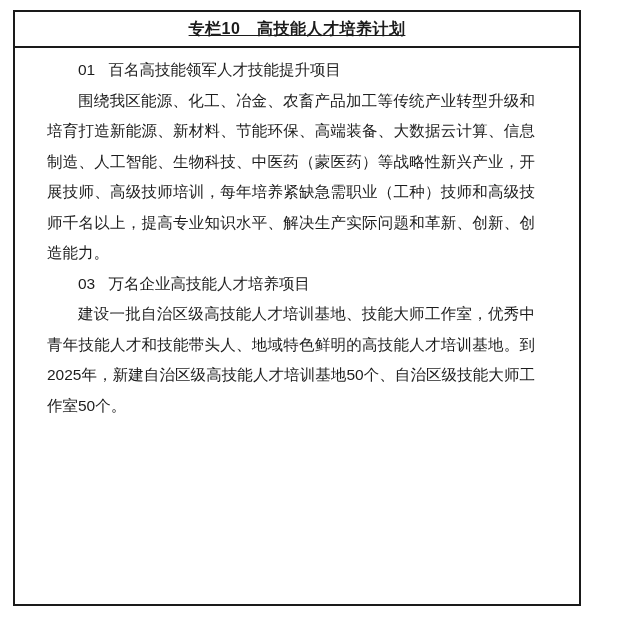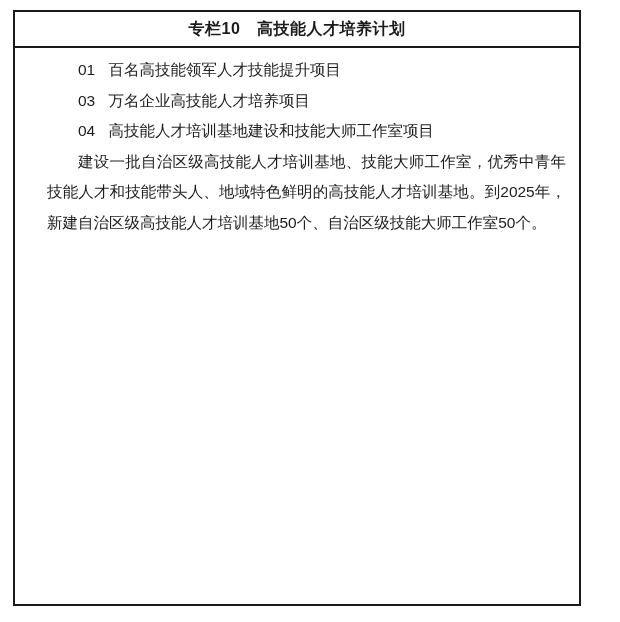--- a/index.html
+++ b/index.html
@@ -27,23 +27,24 @@
   }
   .panel-title {
     height: 36px;
     line-height: 34px;
     box-sizing: border-box;
     border-bottom: 2px solid #1a1a1a;
     text-align: center;
     font-weight: 700;
     font-size: 16px;
     letter-spacing: 0.5px;
+    text-decoration: underline;
   }
   .panel-body {
-    padding: 7px 13px 0 32px;
+    padding: 7px 44px 0 32px;
     font-size: 15.5px;
     line-height: 30.5px;
     text-align: justify;
   }
   .panel-body p {
     margin: 0;
     text-indent: 2em;
   }
   .sec-num {
     margin-right: 0.85em;
@@ -55,25 +56,25 @@
 <div class="panel">
   <div class="panel-title">专栏10　高技能人才培养计划</div>
 
   <div class="panel-body">
 
     <div>
       <p><span class="sec-num">01</span><span>百名高技能领军人才技能提升项目</span></p>
     </div>
 
     <div>
+      <p>围绕我区能源、化工、冶金、农畜产品加工等传统产业转型升级和培育打造新能源、新材料、节能环保、高端装备、大数据云计算、信息制造、人工智能、生物科技、中医药（蒙医药）等战略性新兴产业，开展技师、高级技师培训，每年培养紧缺急需职业（工种）技师和高级技师千名以上，提高专业知识水平、解决生产实际问题和革新、创新、创造能力。</p>
     </div>
 
     <div>
       <p><span class="sec-num">03</span><span>万名企业高技能人才培养项目</span></p>
     </div>
 
     <div>
-      <p><span class="sec-num">04</span><span>高技能人才培训基地建设和技能大师工作室项目</span></p>
       <p>建设一批自治区级高技能人才培训基地、技能大师工作室，优秀中青年技能人才和技能带头人、地域特色鲜明的高技能人才培训基地。到2025年，新建自治区级高技能人才培训基地50个、自治区级技能大师工作室50个。</p>
     </div>
 
   </div>
 </div>
 
 </body></html>

